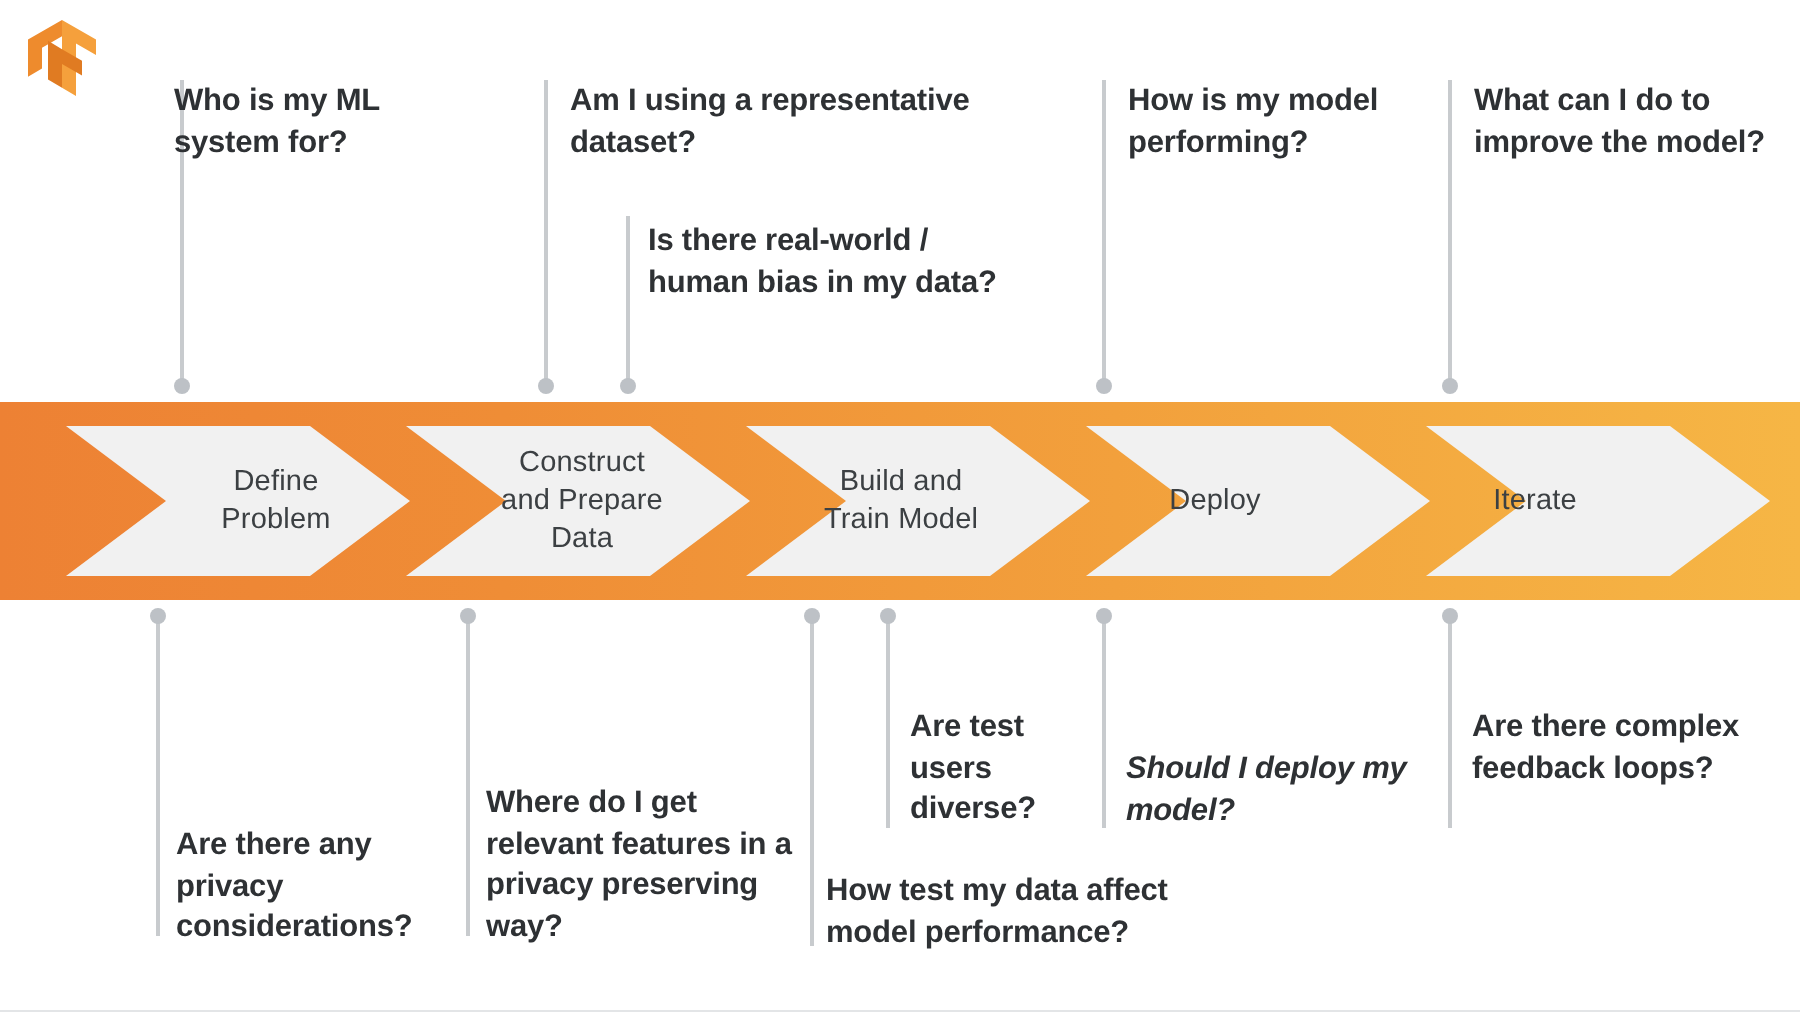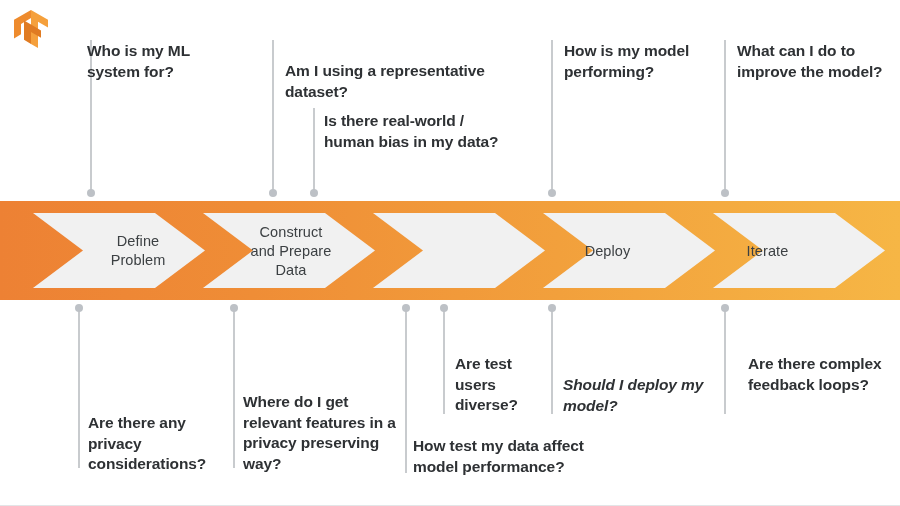--- a/index.html
+++ b/index.html
@@ -114,21 +114,21 @@
   <div class="conn-line" style="left:724px; top:40px;  height:153px;"></div>
 
   <div class="conn-dot" style="left:90px;  top:189px;"></div>
   <div class="conn-dot" style="left:272px; top:189px;"></div>
   <div class="conn-dot" style="left:313px; top:189px;"></div>
   <div class="conn-dot" style="left:551px; top:189px;"></div>
   <div class="conn-dot" style="left:724px; top:189px;"></div>
 
   <div class="callout" style="left:87px; top:41px; width:140px;">Who is my ML system for?</div>
 
-  <div class="callout" style="left:285px; top:41px; width:215px;margin-top:20px;">Am I using a representative dataset?</div>
+  <div class="callout" style="left:285px; top:41px; width:215px;">Am I using a representative dataset?</div>
 
   <div class="callout" style="left:324px; top:111px; width:175px;">Is there real-world / human bias in my data?</div>
 
   <div class="callout" style="left:564px; top:41px; width:155px;">How is my model performing?</div>
 
   <div class="callout" style="left:737px; top:41px; width:165px;">What can I do to improve the model?</div>
 
   <div id="band">
     <svg id="band-svg" viewBox="0 0 900 99" preserveAspectRatio="none" aria-hidden="true">
 
@@ -141,20 +141,22 @@
       <polygon points="543,12 665,12 715,49.5 665,87 543,87 593,49.5" fill="#F1F1F1"></polygon>
 
       <polygon points="713,12 835,12 885,49.5 835,87 713,87 763,49.5" fill="#F1F1F1"></polygon>
     </svg>
 
     <div class="step-label" style="left:83px; width:110px; white-space:pre-line;">Define
 Problem</div>
     <div class="step-label" style="left:231px; width:120px; white-space:pre-line;">Construct
 and Prepare
 Data</div>
+    <div class="step-label" style="left:393px; width:115px; white-space:pre-line;">Build and
+Train Model</div>
     <div class="step-label" style="left:550px; width:115px; white-space:pre-line;">Deploy</div>
     <div class="step-label" style="left:710px; width:115px; white-space:pre-line;">Iterate</div>
   </div>
 
   <div class="conn-line" style="left:78px;  top:308px; height:160px;"></div>
   <div class="conn-line" style="left:233px; top:308px; height:160px;"></div>
   <div class="conn-line" style="left:405px; top:308px; height:165px;"></div>
   <div class="conn-line" style="left:443px; top:308px; height:106px;"></div>
   <div class="conn-line" style="left:551px; top:308px; height:106px;"></div>
   <div class="conn-line" style="left:724px; top:308px; height:106px;"></div>
@@ -169,16 +171,16 @@
   <div class="callout" style="left:88px; top:413px; width:140px;">Are there any privacy considerations?</div>
 
   <div class="callout" style="left:243px; top:392px; width:155px;">Where do I get relevant features in a privacy preserving way?</div>
 
   <div class="callout" style="left:455px; top:354px; width:90px;">Are test users diverse?</div>
 
   <div class="callout" style="left:413px; top:436px; width:215px;">How test my data affect model performance?</div>
 
   <div class="callout" style="left:563px; top:375px; width:150px;font-style:italic;">Should I deploy my model?</div>
 
-  <div class="callout" style="left:736px; top:354px; width:145px;margin-left:12px;">Are there complex feedback loops?</div>
+  <div class="callout" style="left:736px; top:354px; width:145px;">Are there complex feedback loops?</div>
 
   <div id="bottom-rule"></div>
 </div>
 
 </body></html>

